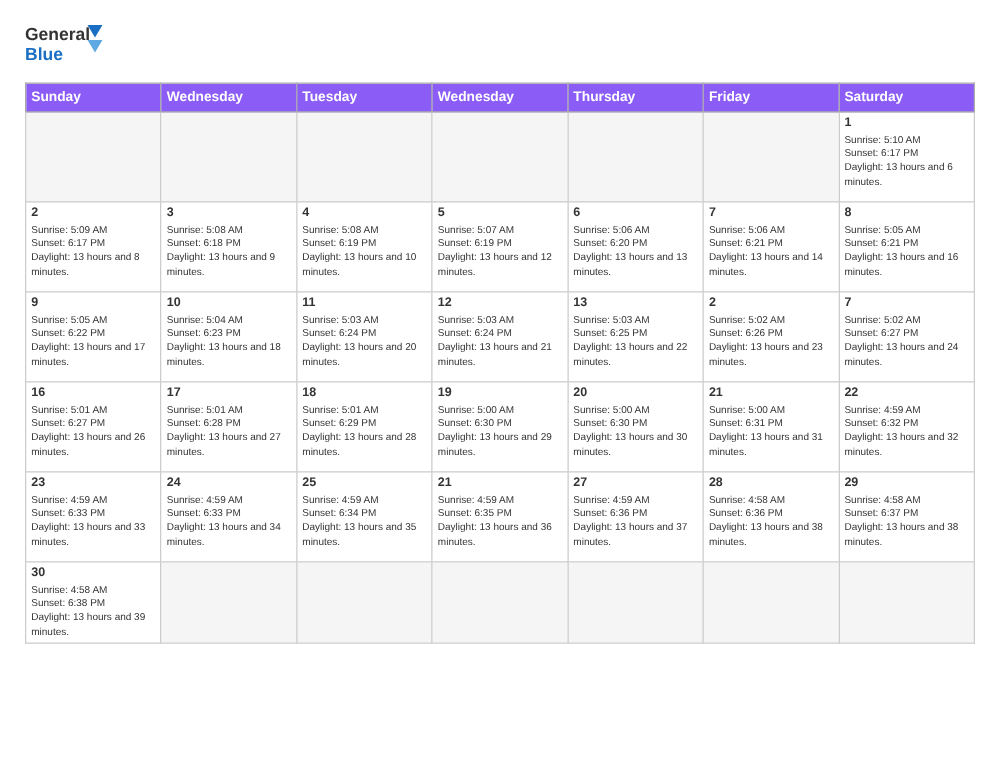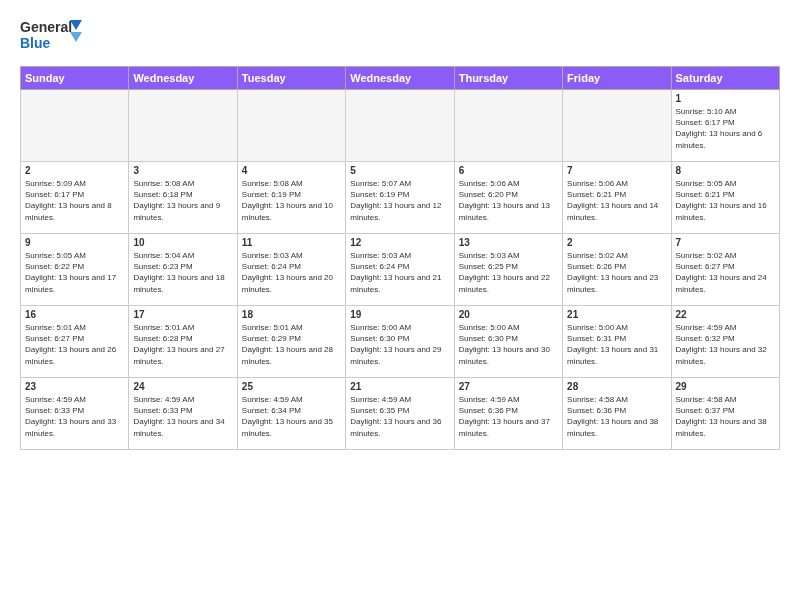--- a/index.html
+++ b/index.html
@@ -297,15 +297,29 @@
 Sunset: 6:36 PM
 Daylight: 13 hours and 38 minutes.</div>
           </td>
           <td>
             <span class="day-num">29</span>
             <div class="day-info" style="white-space: pre-line;">Sunrise: 4:58 AM
 Sunset: 6:37 PM
 Daylight: 13 hours and 38 minutes.</div>
           </td>
         </tr>
+        <tr class="last-row">
+          <td>
+            <span class="day-num">30</span>
+            <div class="day-info" style="white-space: pre-line;">Sunrise: 4:58 AM
+Sunset: 6:38 PM
+Daylight: 13 hours and 39 minutes.</div>
+          </td>
+          <td class="empty"></td>
+          <td class="empty"></td>
+          <td class="empty"></td>
+          <td class="empty"></td>
+          <td class="empty"></td>
+          <td class="empty"></td>
+        </tr>
       </tbody>
   </table>
 </div>
 
 </body></html>

